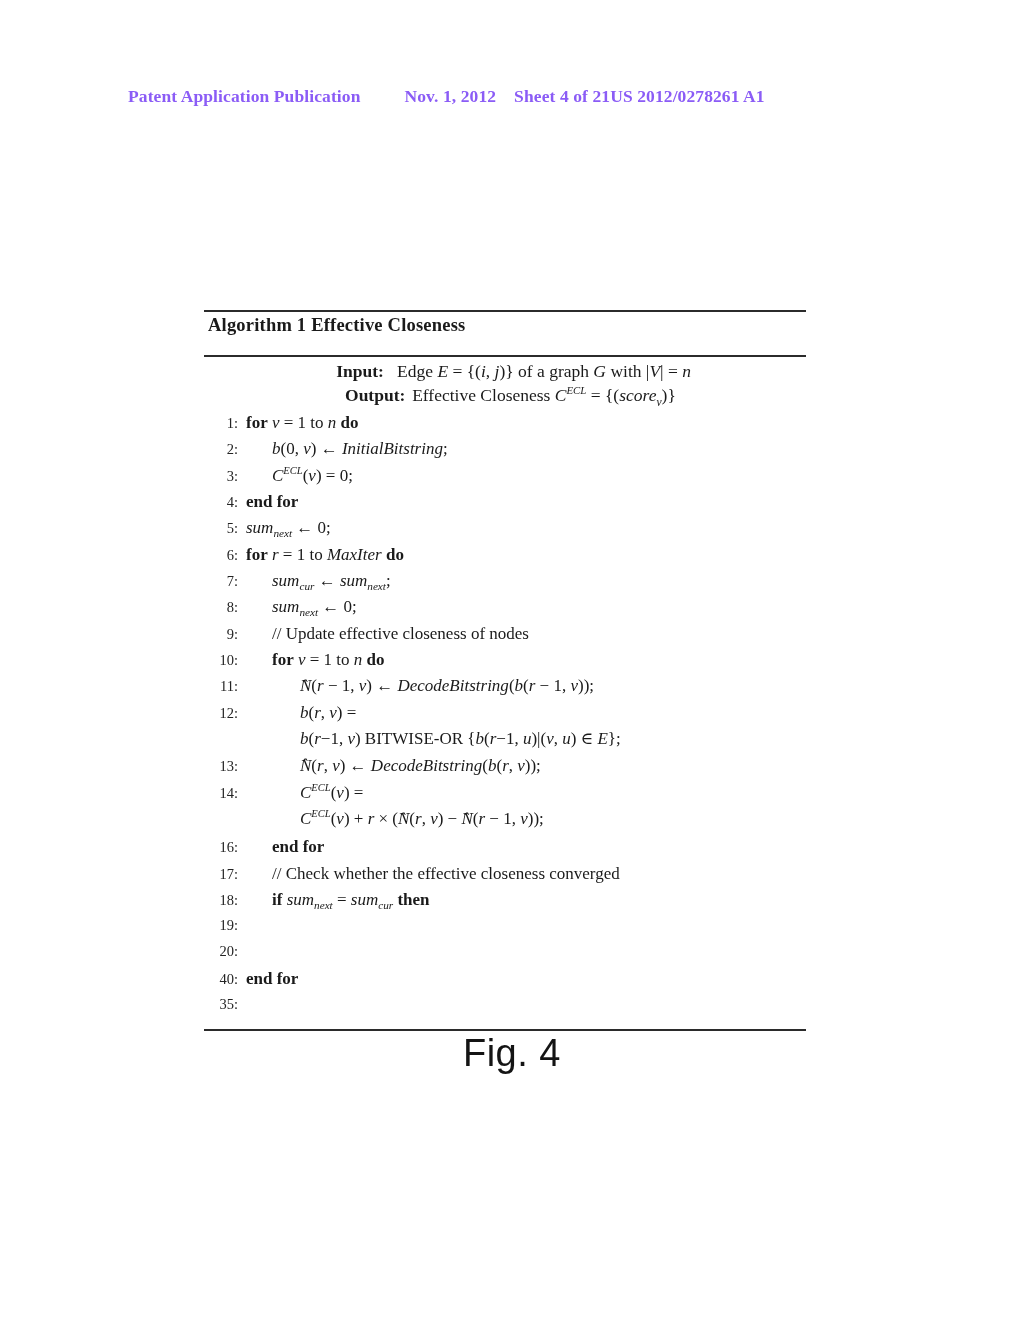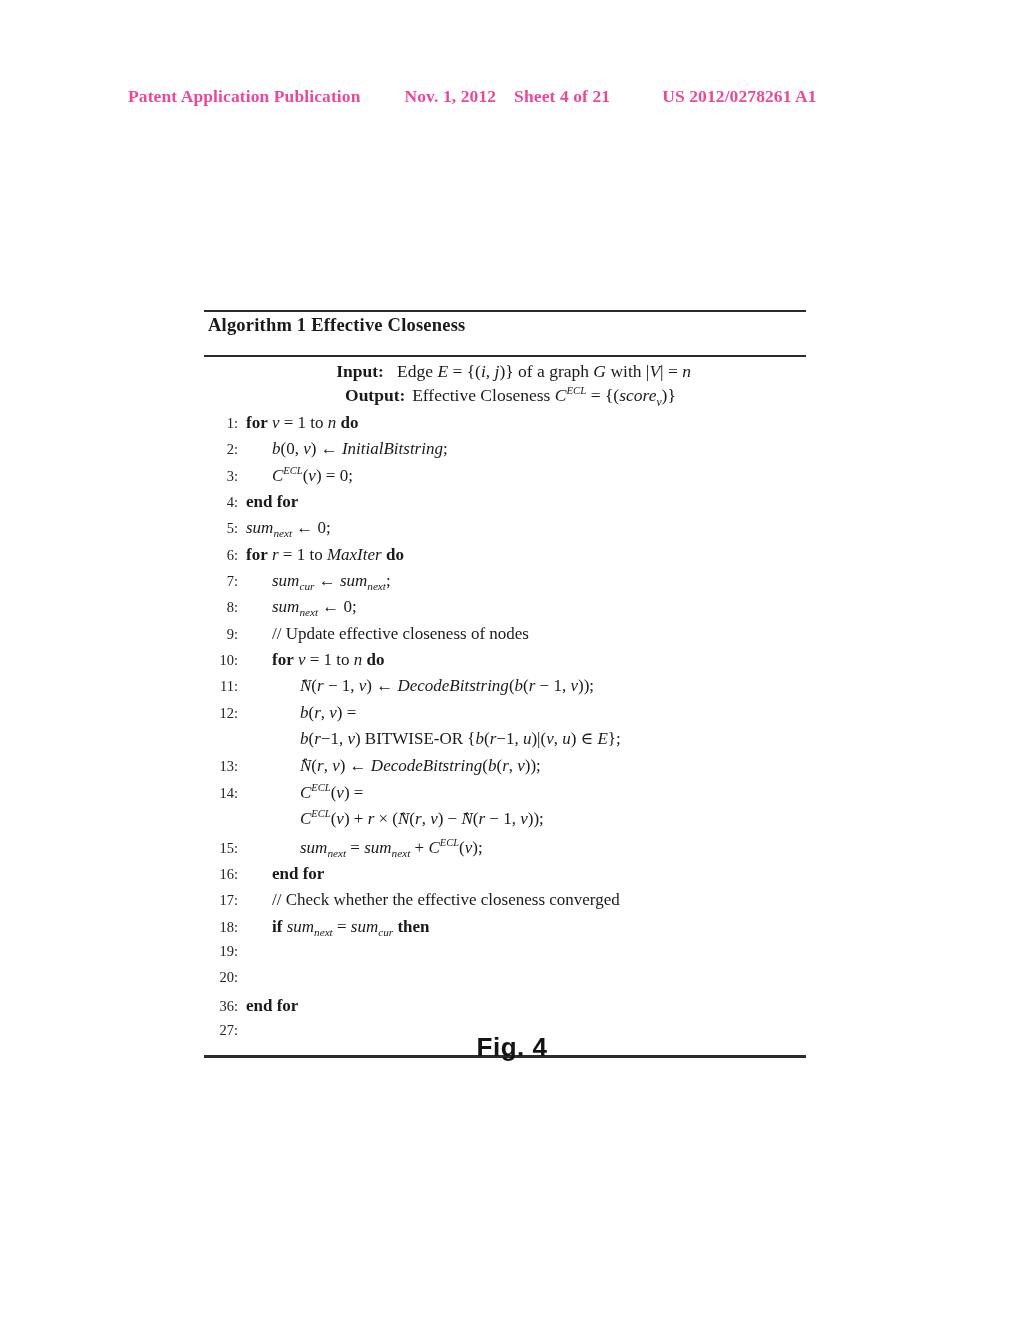--- a/index.html
+++ b/index.html
@@ -23,25 +23,25 @@
     left: 128px;
     width: 768px;
     height: 26px;
     display: flex;
     align-items: baseline;
     font-family: "Liberation Serif", "DejaVu Serif", serif;
     font-weight: bold;
     font-size: 17.5px;
     letter-spacing: 0.1px;
     white-space: nowrap;
-    color: #ec4899;
+    color: #8b5cf6;
   }
   #page-header .hdr-pub      { margin-right: 44px; }
   #page-header .hdr-date     { margin-right: 18px; }
-  #page-header .hdr-sheet    { margin-right: 52px; }
+  #page-header .hdr-sheet    { }
   #page-header .hdr-patno    { }
 
   
   #algorithm-block {
     position: absolute;
     left: 204px;
     top: 310px;
     width: 602px;
   }
 
@@ -133,22 +133,22 @@
   }
 
   
   #figure-caption {
     position: absolute;
     top: 1032px;
     left: 0;
     width: 1024px;
     text-align: center;
     font-family: "Liberation Sans", "DejaVu Sans", sans-serif;
-    font-weight: bold;
-    font-size: 26px;
+    font-weight: normal;
+    font-size: 38px;
     letter-spacing: 0.5px;
     color: #141414;
   }
 </style>
 </head>
 <body>
 
 <div id="page-header">
   <span class="hdr-pub">Patent Application Publication</span>
   <span class="hdr-date">Nov. 1, 2012</span>
@@ -251,24 +251,20 @@
     <div class="algo-line">
       <span class="ln">14</span>
       <span class="code ind2"><span class="var">C</span><sup>ECL</sup>(<span class="var">v</span>) =</span>
     </div>
 
     <div class="algo-line tall">
       <span class="ln blank"></span>
       <span class="code ind2"><span class="var">C</span><sup>ECL</sup>(<span class="var">v</span>) + <span class="var">r</span> × (<span class="var hat">N</span>(<span class="var">r</span>, <span class="var">v</span>) − <span class="var hat">N</span>(<span class="var">r</span> − 1, <span class="var">v</span>));</span>
     </div>
 
-    <div class="algo-line">
-      <span class="ln">15</span>
-      <span class="code ind2"><span class="var">sum</span><sub>next</sub> = <span class="var">sum</span><sub>next</sub> + <span class="var">C</span><sup>ECL</sup>(<span class="var">v</span>);</span>
-    </div>
 
     <div class="algo-line">
       <span class="ln">16</span>
       <span class="code ind1"><span class="kw">end for</span></span>
     </div>
 
     <div class="algo-line">
       <span class="ln">17</span>
       <span class="code ind1 cmt">// Check whether the effective closeness converged</span>
     </div>
@@ -280,26 +276,26 @@
 
     <div class="algo-line">
       <span class="ln">19</span>
     </div>
 
     <div class="algo-line">
       <span class="ln">20</span>
     </div>
 
     <div class="algo-line">
-      <span class="ln">36</span>
+      <span class="ln">40</span>
       <span class="code ind0"><span class="kw">end for</span></span>
     </div>
 
     <div class="algo-line tall">
-      <span class="ln">27</span>
+      <span class="ln">35</span>
     </div>
 
   </div>
 
   <div class="rule rule-bottom"></div>
 </div>
 
 <div id="figure-caption">Fig. 4</div>
 
 </body></html>

